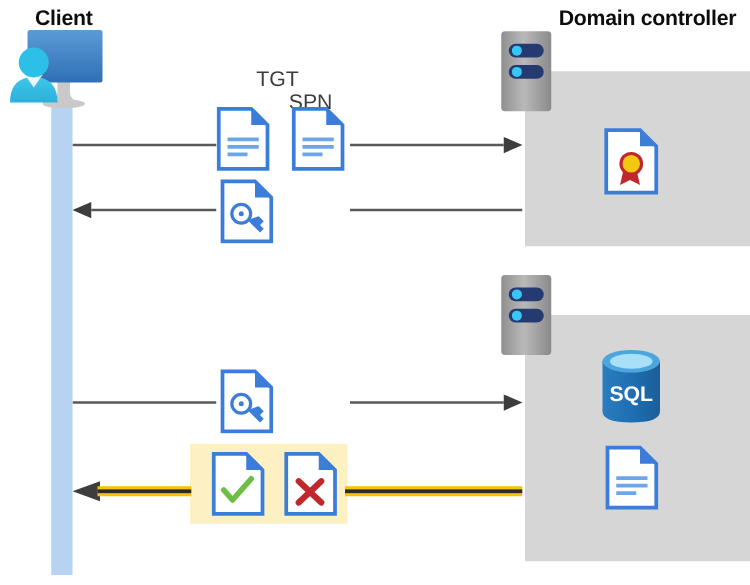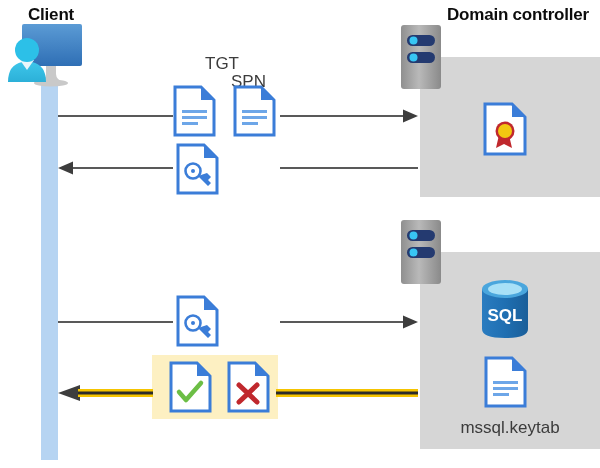--- a/index.html
+++ b/index.html
@@ -202,21 +202,20 @@
 
   <div class="abs ico" style="left:484px;top:356px;">
     <svg width="43" height="52" viewBox="0 0 43 52">
       <path d="M2 2 h26 l13 13 v35 h-39 z" fill="#ffffff" stroke="#3b7dd8" stroke-width="3"></path>
       <path d="M28 2 l13 13 h-13 z" fill="#3b7dd8"></path>
       <rect x="9" y="25" width="25" height="3" fill="#6da6e8"></rect>
       <rect x="9" y="31" width="25" height="3" fill="#6da6e8"></rect>
       <rect x="9" y="37" width="16" height="3" fill="#6da6e8"></rect>
     </svg>
   </div>
-  <div class="abs" id="keytab-label">mssql.keytab</div>
 
   <div class="abs" id="highlight"></div>
 
   <div class="abs ico" style="left:58px;top:383px;">
     <svg width="360" height="20" viewBox="0 0 360 20">
       <path d="M22 2 L0 10 L22 18 Z" fill="#3d3d3d"></path>
       <rect x="20" y="6" width="75" height="8" fill="#f5c400"></rect>
       <rect x="20" y="8.5" width="75" height="3" fill="#2b2b2b"></rect>
       <rect x="218" y="6" width="142" height="8" fill="#f5c400"></rect>
       <rect x="218" y="8.5" width="142" height="3" fill="#2b2b2b"></rect>

